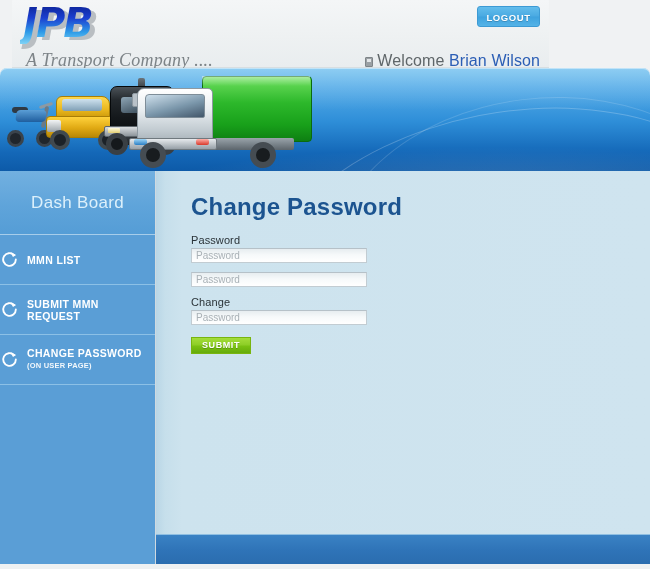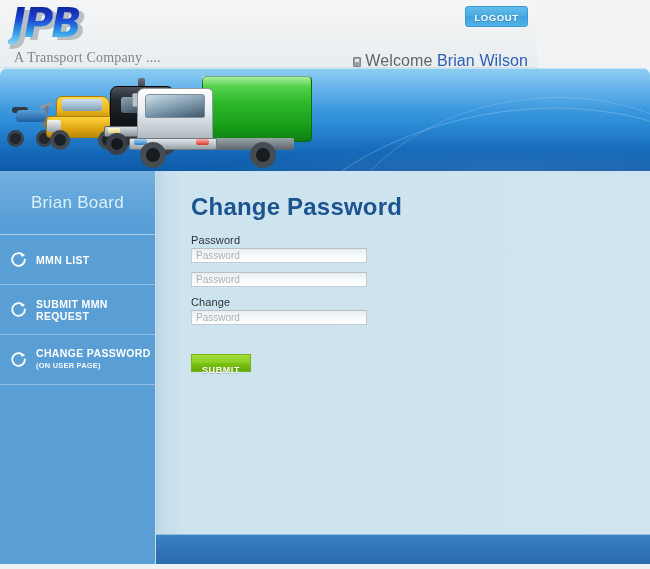--- a/index.html
+++ b/index.html
@@ -17,21 +17,21 @@
   #page {
     position: relative;
     width: 650px;
     height: 569px;
     background: #f0f2f3;
   }
 
   
   .topbar {
     position: absolute;
-    left: 0; top: 0;
+    left: 12px; top: 0;
     width: 537px; height: 68px;
     background: linear-gradient(180deg,#f4f6f7 0%, #eef1f2 55%, #e9edef 100%);
     border-bottom: 1px solid #d8dee1;
     box-sizing: border-box;
   }
   .logo-wrap {
     position: absolute;
     left: 8px; top: 2px;
     width: 240px; height: 62px;
   }
@@ -62,21 +62,22 @@
     line-height: 42px;
     color: #b9bec2;
     z-index: 0;
     padding-left: 3px;
   }
   .logo-main { position: relative; z-index: 1; }
   .logo-tag {
     position: absolute;
     left: 6px; top: 48px;
     font-family: "Liberation Serif", serif;
-    font-size: 14px;
+    font-style: italic;
+    font-size: 18px;
     color: #7d8488;
     letter-spacing: 0.2px;
     white-space: nowrap;
   }
   .logout-btn {
     position: absolute;
     right: 9px; top: 6px;
     width: 63px; height: 21px;
     line-height: 21px;
     text-align: center;
@@ -214,21 +215,20 @@
   .sb-head span {
     color: #dcf0fb;
     font-size: 17px;
     letter-spacing: 0.3px;
   }
   .sb-item {
     height: 50px;
     border-bottom: 1px solid #8cc0e6;
     display: flex;
     align-items: center;
-    padding-left: 9px;
     box-sizing: border-box;
     cursor: pointer;
   }
   .sb-item .ico {
     width: 19px; height: 19px;
     margin-right: 8px;
     flex: 0 0 19px;
   }
   .sb-item .lbl {
     color: #ffffff;
@@ -283,32 +283,32 @@
     border: 1px solid #c2ccd2;
     border-top-color: #b6c1c8;
     box-sizing: border-box;
     margin-bottom: 9px;
     font-family: "Liberation Sans", sans-serif;
     outline: none;
     display: block;
   }
   .fld-input::placeholder { color: #a9b1b6; }
   .submit-btn {
-    margin-top: 20px;
+    margin-top: 3px;
     width: 60px; height: 17px;
     background: linear-gradient(180deg,#a4dd3a 0%, #8ece27 45%, #79c112 55%, #66ab0b 100%);
     border: 1px solid #78b50f;
     color: #ffffff;
     font-size: 9px;
     font-weight: bold;
     letter-spacing: 0.6px;
     cursor: pointer;
     font-family: "Liberation Sans", sans-serif;
     text-shadow: 0 1px 0 rgba(0,0,0,.2);
-    padding: 8px;
+    padding: 0;
     line-height: 15px;
   }
 
   
   .footer {
     position: absolute;
     left: 156px; top: 534px;
     width: 494px; height: 30px;
     background: linear-gradient(180deg,#3a82c4 0%, #2f74b8 50%, #2a6cae 100%);
     border-top: 1px solid #8fbfe2;
@@ -396,21 +396,21 @@
         <div class="bw bw1"></div>
         <div class="bw bw2"></div>
       </div>
 
     </div>
   </div>
 
   <div class="sidebar">
 
     <div class="sb-head">
-      <span>Brian Board</span>
+      <span>Dash Board</span>
     </div>
 
     <div class="sb-item">
       <span class="ico">
         <svg viewBox="0 0 24 24" width="19" height="19">
           <path d="M20 12a8 8 0 1 1-2.4-5.7" fill="none" stroke="#ffffff" stroke-width="2.4" stroke-linecap="round"></path>
           <path d="M13 2.4 L20.4 6.4 L16.4 8.8 Z" fill="#ffffff"></path>
         </svg>
       </span>
       <span class="lbl">MMN LIST</span>

